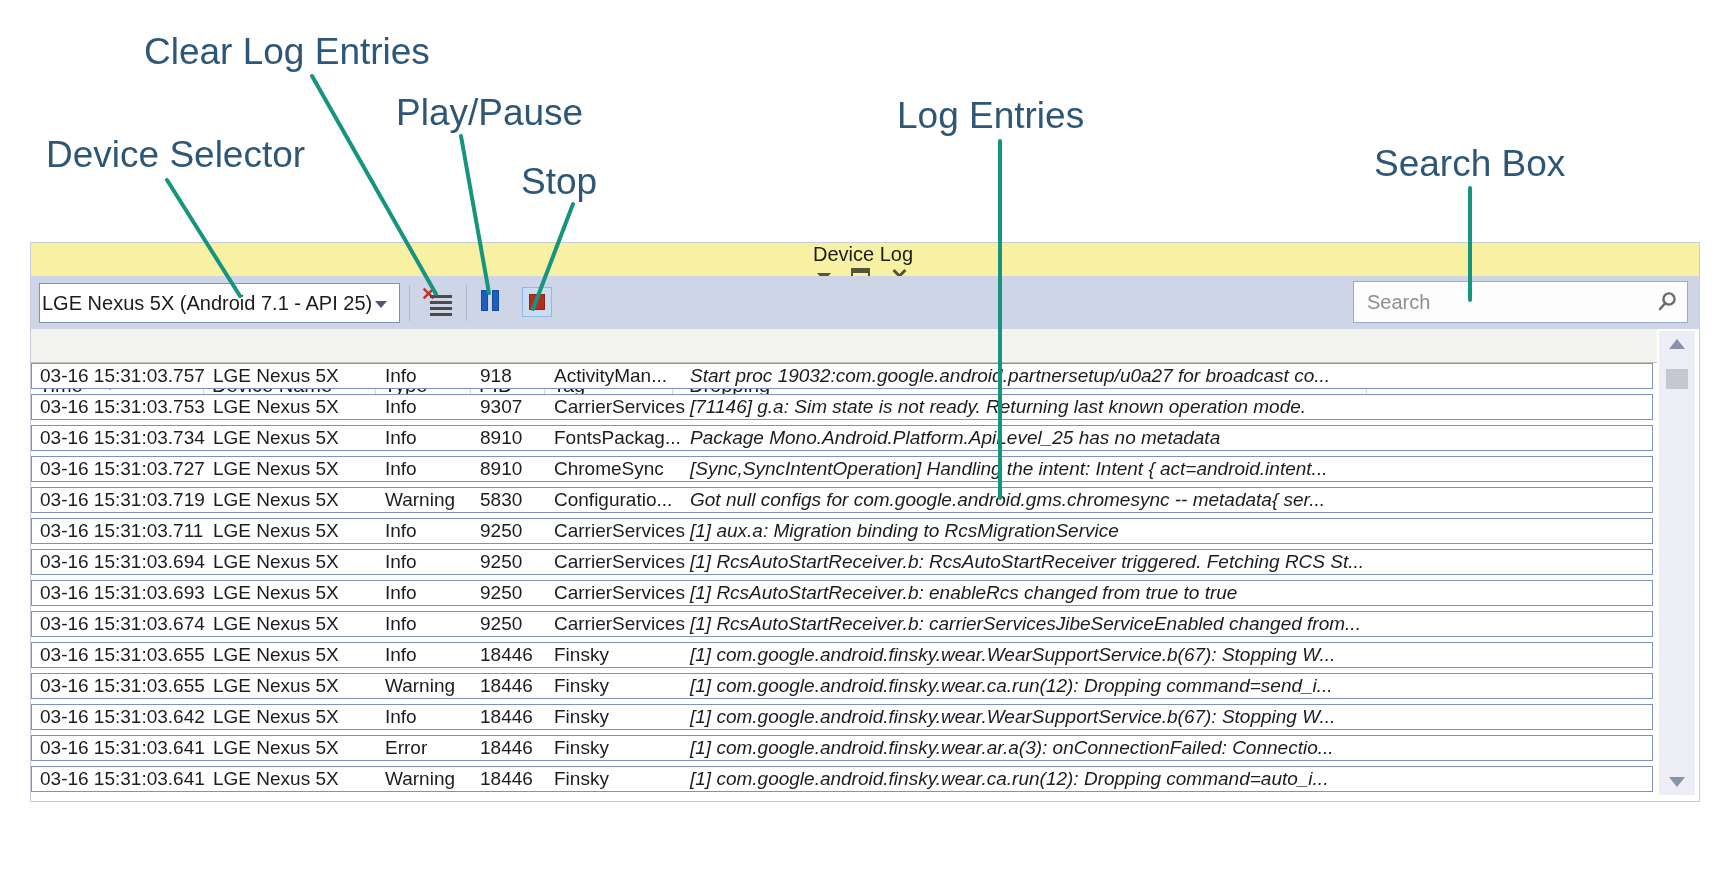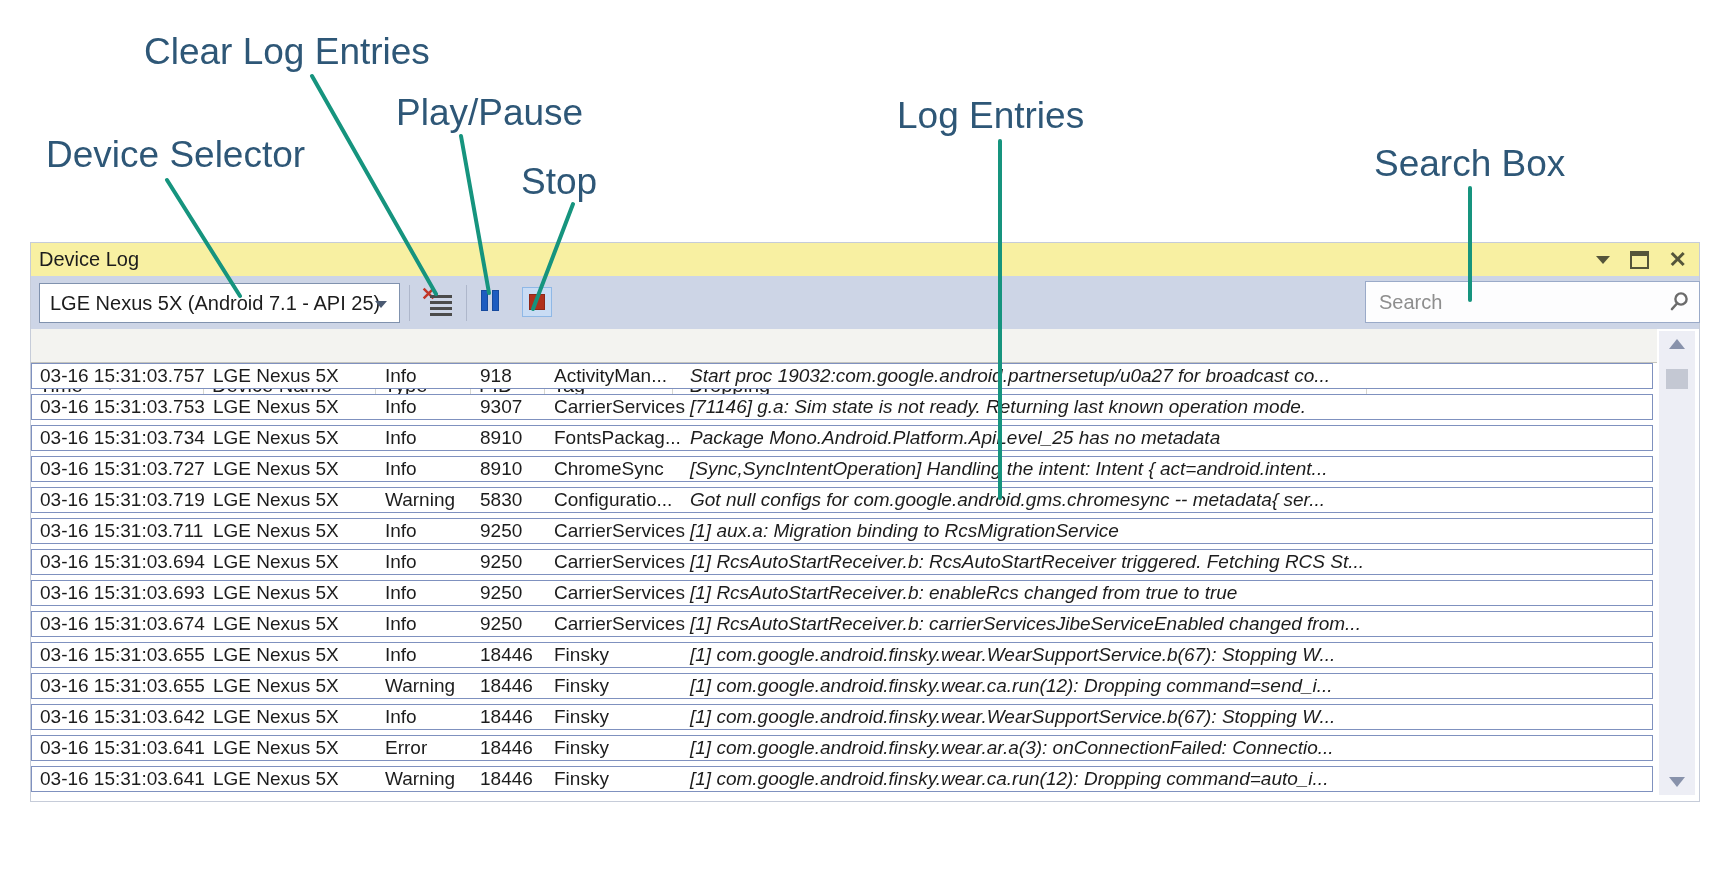--- a/index.html
+++ b/index.html
@@ -8,54 +8,54 @@
        --ann-text:#2e5777; --ann-line:#16947e; --titlebar-bg:#f8f0a2;
        --toolbar-bg:#cdd5e6; --row-border:#7f91bf; --pause-blue:#1d5cc0; --stop-red:#b0301c;}
   .canvas{position:absolute;inset:0;}
   svg.lines{position:absolute;left:0;top:0;width:1720px;height:880px;pointer-events:none;}
   .ann-label{position:absolute;color:var(--ann-text);font-size:37px;white-space:nowrap;}
 
   
   .window{position:absolute;left:30px;top:242px;width:1670px;height:560px;background:#fff;
           border:1px solid #c6ccd9;box-sizing:border-box;}
   .titlebar{height:33px;background:var(--titlebar-bg);display:flex;align-items:center;
-            padding:0 12px 0 8px;box-sizing:border-box;}
+            padding:0 12px 0 8px;box-sizing:border-box;flex-direction:column;}
   .titlebar .title{font-size:20px;color:#1c1c1c;flex:1;}
   .winbtns{display:flex;align-items:center;gap:20px;color:#55553a;}
   .wb-caret{width:0;height:0;border-left:7px solid transparent;border-right:7px solid transparent;
             border-top:8px solid #55553a;cursor:pointer;}
   .wb-max{width:15px;height:11px;border:2px solid #55553a;border-top:5px solid #55553a;
           box-sizing:content-box;cursor:pointer;}
   .wb-close{font-size:22px;line-height:22px;color:#55553a;cursor:pointer;font-weight:bold;}
 
   
   .toolbar{height:53px;background:var(--toolbar-bg);position:relative;}
   .combo{position:absolute;left:8px;top:7px;width:361px;height:40px;background:#fff;
          border:1px solid #8092ae;box-sizing:border-box;display:flex;align-items:center;
-         font-size:20px;color:#1c1c1c;padding-left:10px;cursor:pointer;}
+         font-size:20px;color:#1c1c1c;padding-left:2px;cursor:pointer;}
   .combo-caret{position:absolute;right:12px;top:17px;width:0;height:0;
          border-left:6px solid transparent;border-right:6px solid transparent;
          border-top:7px solid #4a5a72;}
   .tsep{position:absolute;top:9px;width:1px;height:36px;background:#aeb7cb;}
   .tbtn{position:absolute;cursor:pointer;}
   
   .icon-clear{left:392px;top:12px;width:30px;height:30px;}
   .icon-clear .bar{position:absolute;left:7px;width:22px;height:3px;background:#4b4b4b;}
   .icon-clear .b1{top:7px}.icon-clear .b2{top:13px}.icon-clear .b3{top:19px}.icon-clear .b4{top:25px}
   .icon-clear .redx{position:absolute;left:-2px;top:-5px;color:#c13527;font-size:18px;font-weight:bold;}
   
   .icon-pause{left:450px;top:14px;width:20px;height:22px;}
   .icon-pause .pb{position:absolute;top:0;width:7px;height:21px;background:var(--pause-blue);border:1px solid #164a9e;box-sizing:border-box;}
   .icon-pause .p1{left:0}.icon-pause .p2{left:11px}
   
   .icon-stop{left:491px;top:11px;width:30px;height:30px;background:#c9dcf4;border:1px solid #8fb8e6;box-sizing:border-box;}
   .icon-stop .sq{position:absolute;left:6px;top:6px;width:16px;height:16px;background:var(--stop-red);border:1px solid #8e2718;box-sizing:border-box;}
   
   .search{position:absolute;left:1322px;top:5px;width:335px;height:42px;background:#fdfdfe;
-          border:1px solid #9aaac8;box-sizing:border-box;display:flex;align-items:center;margin-left:12px;}
+          border:1px solid #9aaac8;box-sizing:border-box;display:flex;align-items:center;}
   .search input{flex:1;border:none;outline:none;background:transparent;font-size:20px;
           color:#444;padding:0 6px 0 13px;font-family:"Liberation Sans",sans-serif;}
   .search input::placeholder{color:#8e8e8e;opacity:1;}
   .search .mag{margin-right:9px;flex:0 0 auto;}
 
   
   .header{height:34px;display:flex;background:#f3f3f0;border-bottom:1px solid #c4c4be;
           box-sizing:border-box;font-size:20px;color:#1c1c1c;width:1626px;}
   .hc{display:flex;align-items:center;padding-left:8px;border-right:1px solid #d6d6d0;
       box-sizing:border-box;height:100%;cursor:pointer;overflow:hidden;white-space:nowrap;margin-top:40px;}

